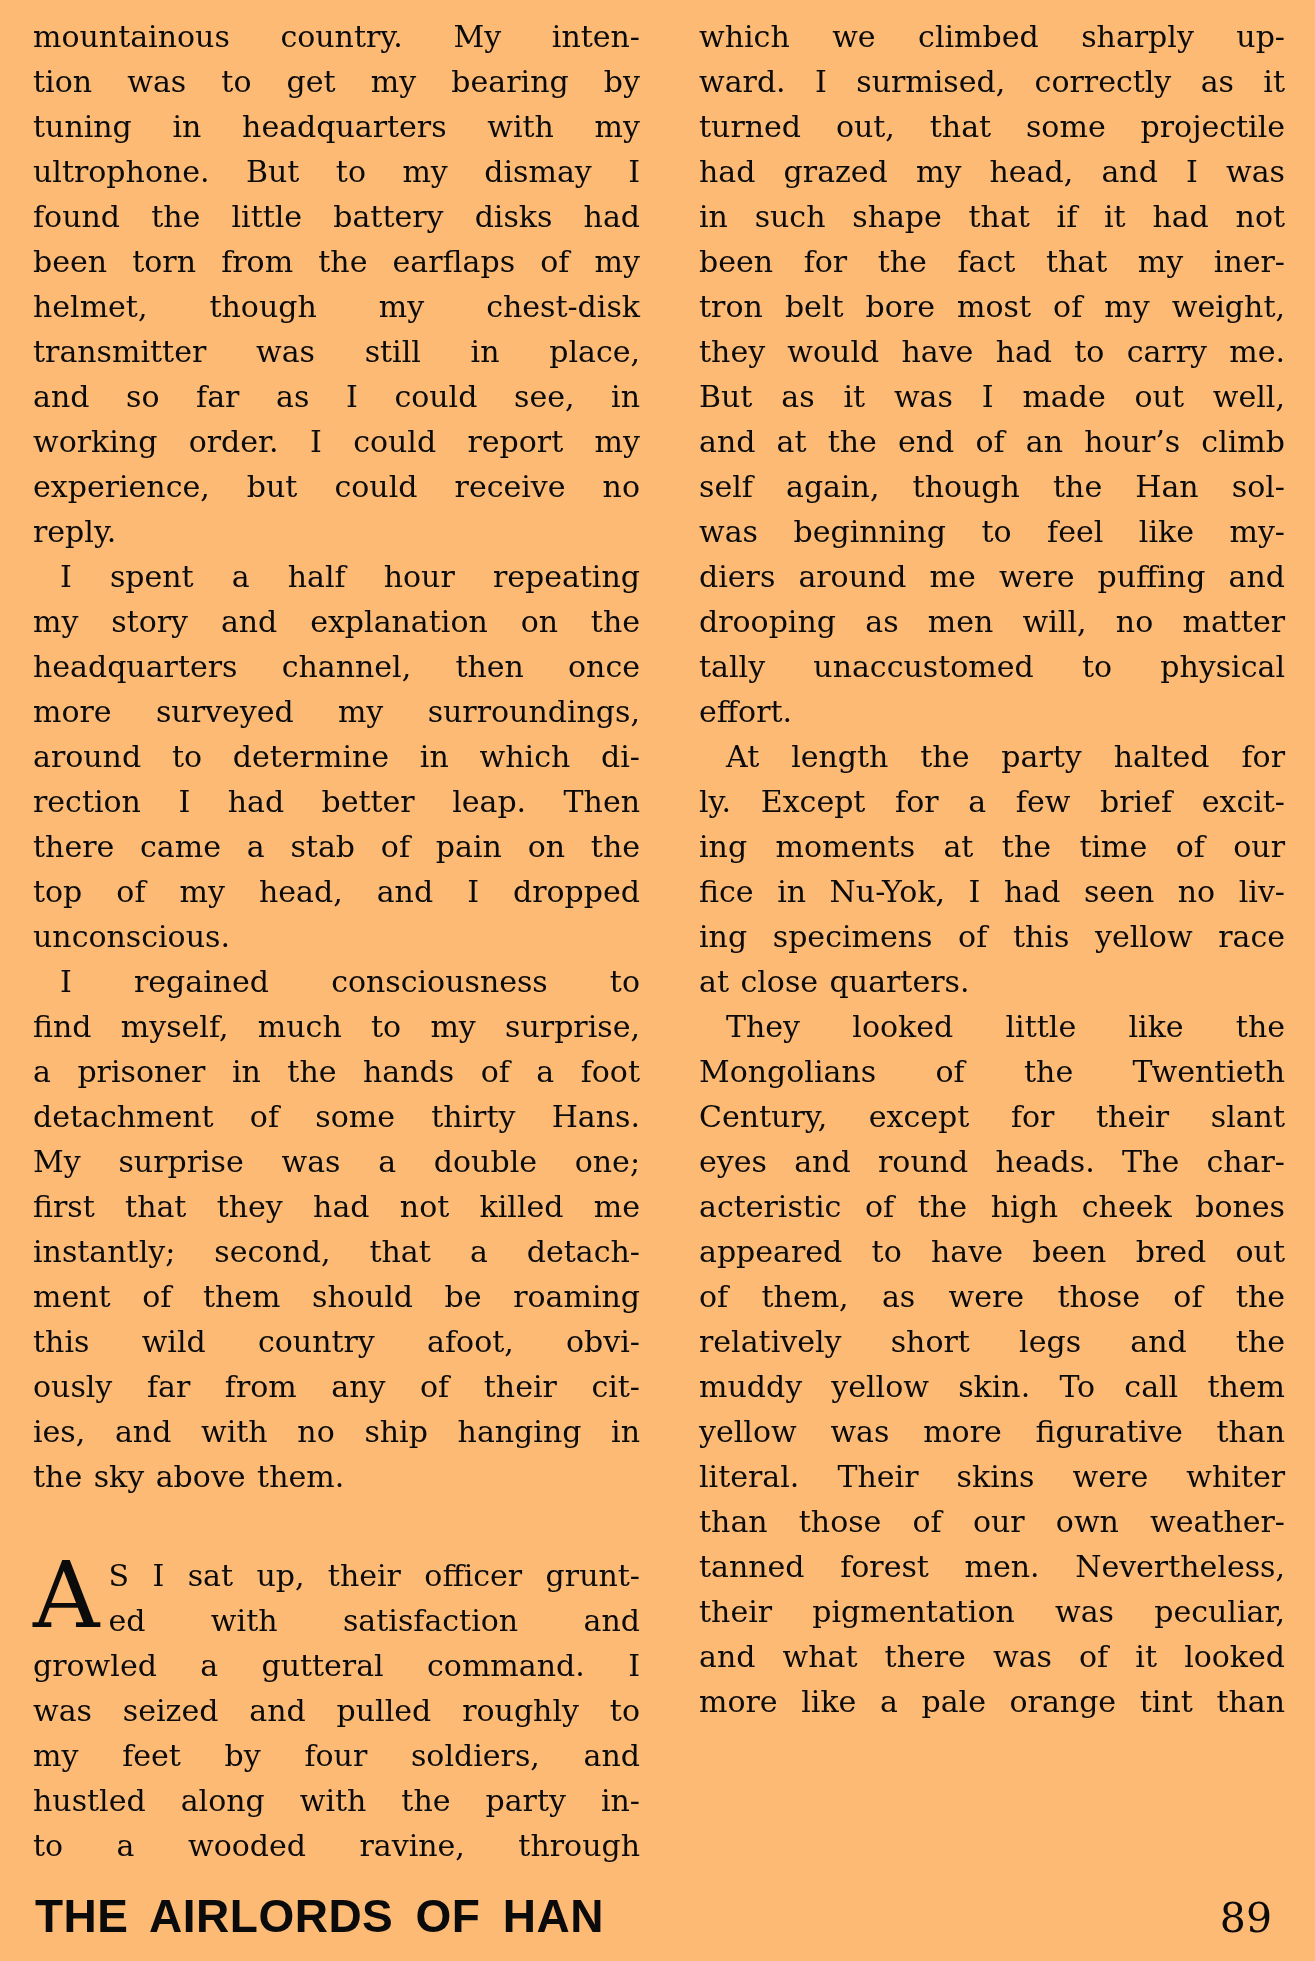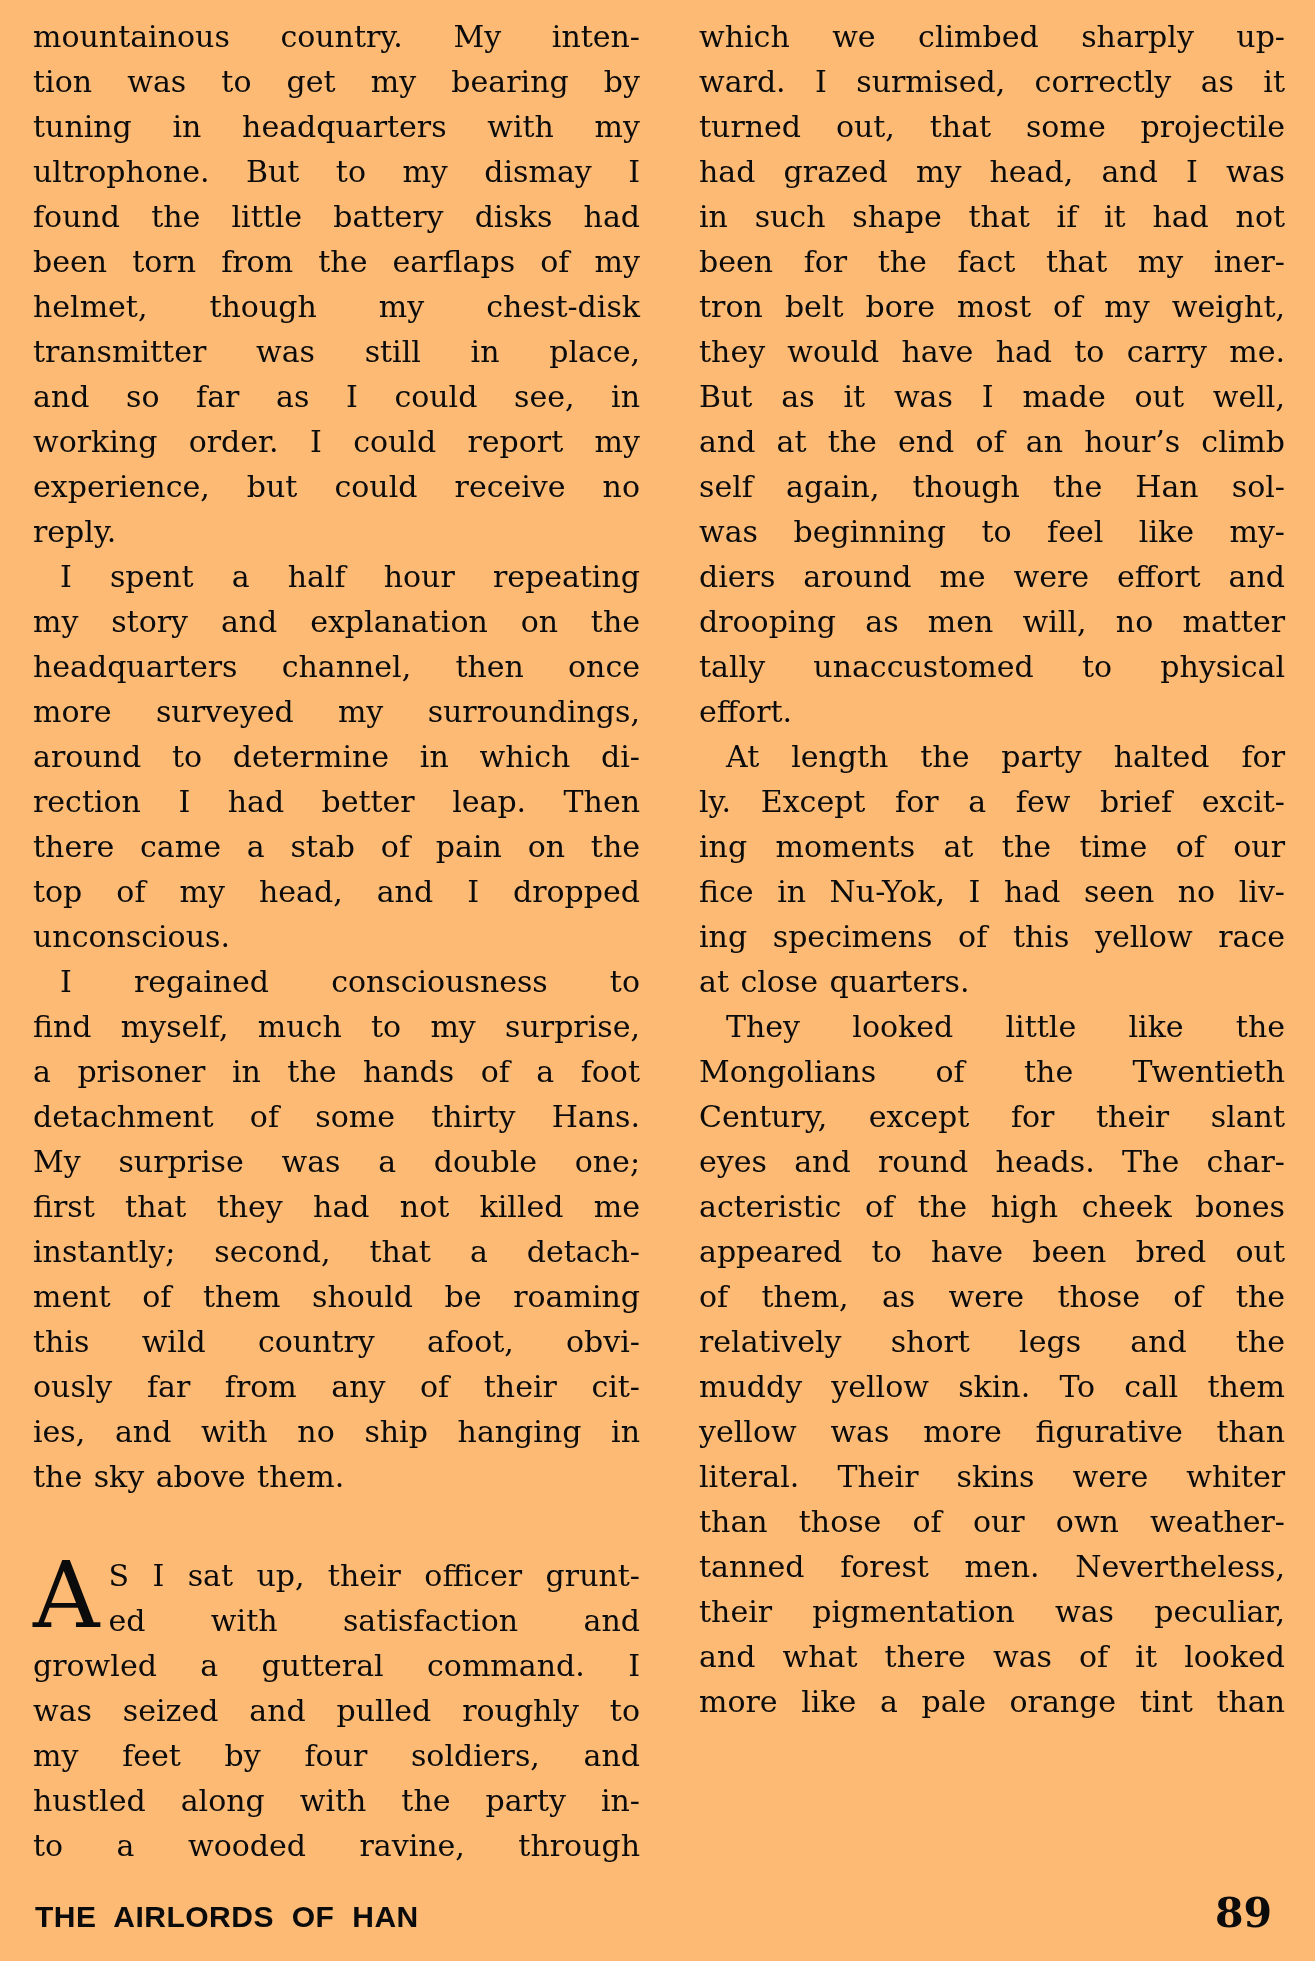--- a/index.html
+++ b/index.html
@@ -42,29 +42,28 @@
     left: 35px;
     top: 1889px;
     width: 1237px;
     display: flex;
     justify-content: space-between;
     align-items: baseline;
   }
   .footer-title {
     font-family: "Liberation Sans", sans-serif;
     font-weight: bold;
-    font-size: 30px;
+    font-size: 46px;
     letter-spacing: 0.5px;
     word-spacing: 9px;
     text-align: center;
   }
   .page-number {
     font-family: "DejaVu Serif", serif;
     font-size: 41px;
-    font-weight: bold;
   }
 </style>
 </head>
 <body>
 
 <div class="page" style="background: #fdba74; color: rgb(11, 11, 11);">
   <div class="columns">
     <div class="column col-left">
         <div class="paragraph">
           <div class="line">mountainous country. My inten-</div>
@@ -123,21 +122,21 @@
           <div class="line">turned out, that some projectile</div>
           <div class="line">had grazed my head, and I was</div>
           <div class="line">in such shape that if it had not</div>
           <div class="line">been for the fact that my iner-</div>
           <div class="line">tron belt bore most of my weight,</div>
           <div class="line">they would have had to carry me.</div>
           <div class="line">But as it was I made out well,</div>
           <div class="line">and at the end of an hour’s climb</div>
           <div class="line">self again, though the Han sol-</div>
           <div class="line">was beginning to feel like my-</div>
-          <div class="line">diers around me were effort and</div>
+          <div class="line">diers around me were puffing and</div>
           <div class="line">drooping as men will, no matter</div>
           <div class="line">tally unaccustomed to physical</div>
           <div class="line flush">effort.</div>
         </div>
         <div class="paragraph">
           <div class="line indent">At length the party halted for</div>
           <div class="line">ly. Except for a few brief excit-</div>
           <div class="line">ing moments at the time of our</div>
           <div class="line">fice in Nu-Yok, I had seen no liv-</div>
           <div class="line">ing specimens of this yellow race</div>

